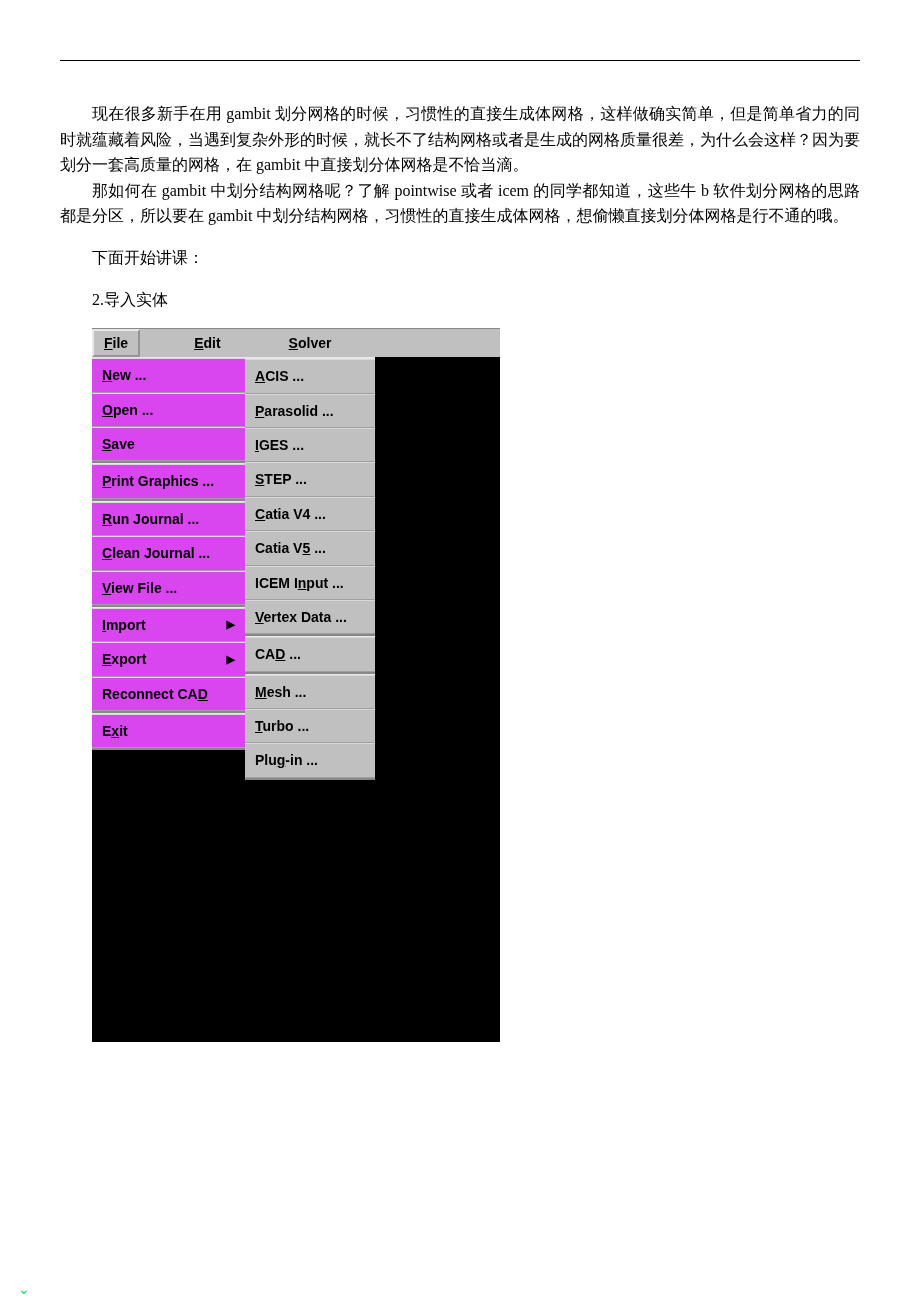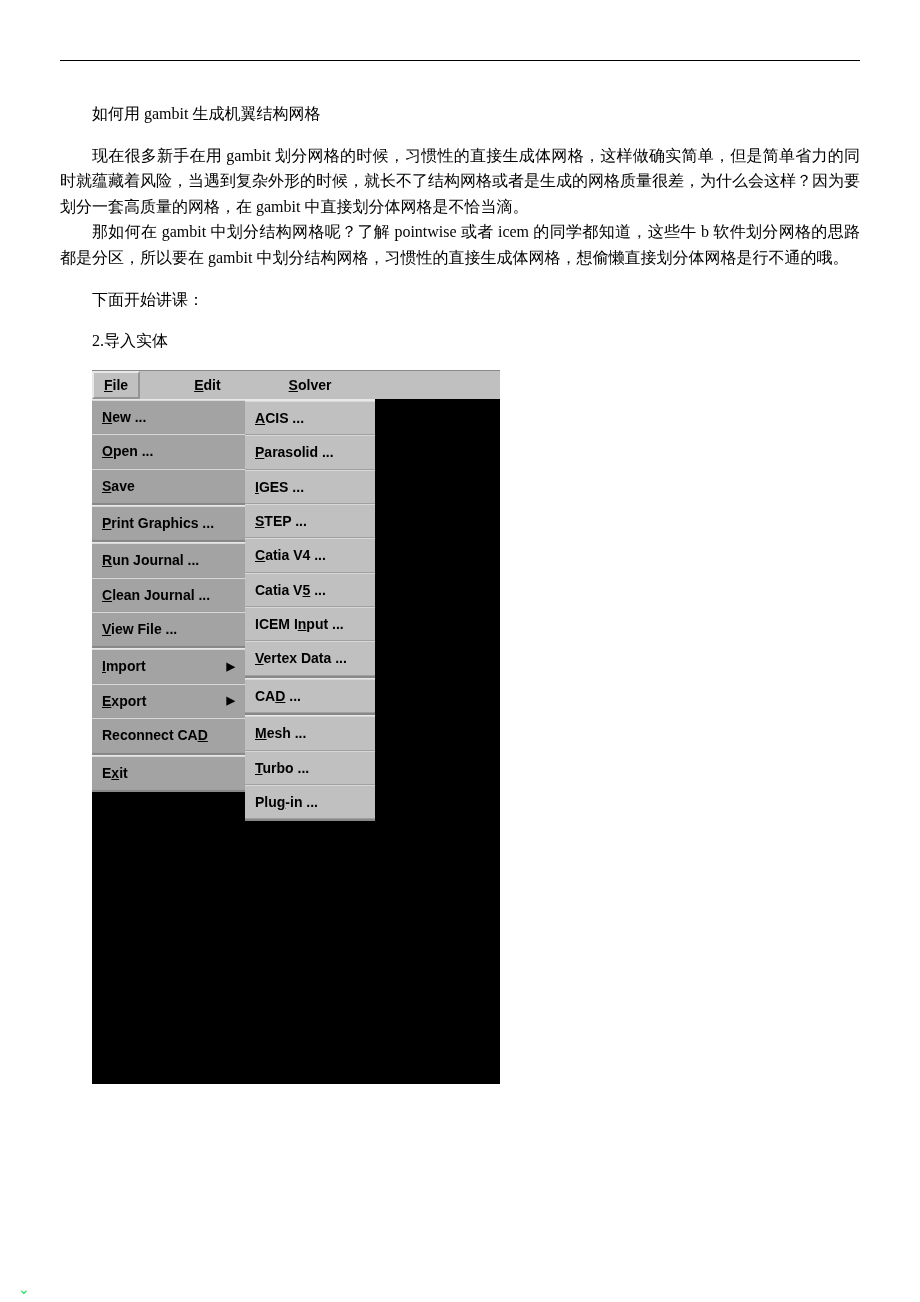--- a/index.html
+++ b/index.html
@@ -82,21 +82,21 @@
     padding: 0 10px;
   }
   .underline-first { text-decoration: underline; }
   .menu-spacer { width: 40px; }
   .app-body {
     display: flex;
     align-items: flex-start;
   }
   .file-menu {
     width: 153px;
-    background: #a3a3a3;
+    background: #d946ef;
   }
   .file-menu .grp {
     border-bottom: 2px solid #888;
     border-top: 1px solid #e8e8e8;
   }
   .file-menu .item, .sub-menu .item {
     padding: 5px 10px;
     font-size: 14px;
     font-weight: bold;
     color: #000;
@@ -142,21 +142,20 @@
     background: #000;
   }
 </style>
 </head>
 <body>
 
 <div class="page">
   <hr class="hr-top">
 
   <div class="content">
-    <p class="title-line">如何用 gambit 生成机翼结构网格</p>
     <p class="para">现在很多新手在用 gambit 划分网格的时候，习惯性的直接生成体网格，这样做确实简单，但是简单省力的同时就蕴藏着风险，当遇到复杂外形的时候，就长不了结构网格或者是生成的网格质量很差，为什么会这样？因为要划分一套高质量的网格，在 gambit 中直接划分体网格是不恰当滴。</p>
     <p class="para">那如何在 gambit 中划分结构网格呢？了解 pointwise 或者 icem 的同学都知道，这些牛 b 软件划分网格的思路都是分区，所以要在 gambit 中划分结构网格，习惯性的直接生成体网格，想偷懒直接划分体网格是行不通的哦。</p>
     <p class="sub-line">下面开始讲课：</p>
     <p class="sub-line">2.导入实体</p>
 
     <div class="screenshot">
 
 
       <div class="menubar">
         <div class="menu-btn file">

